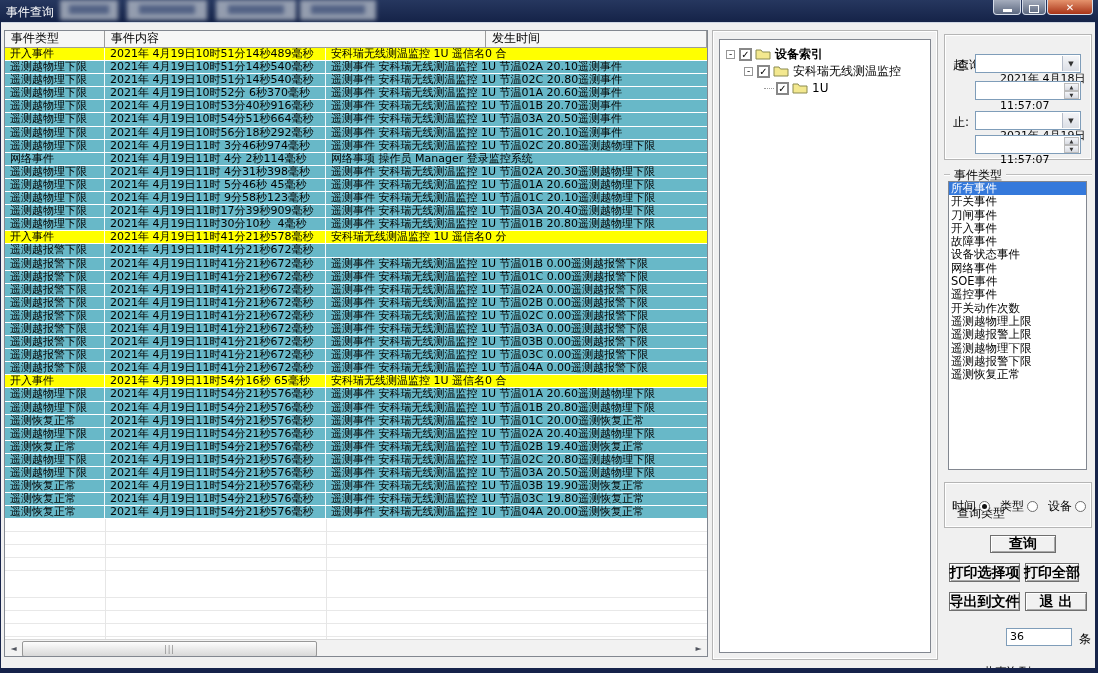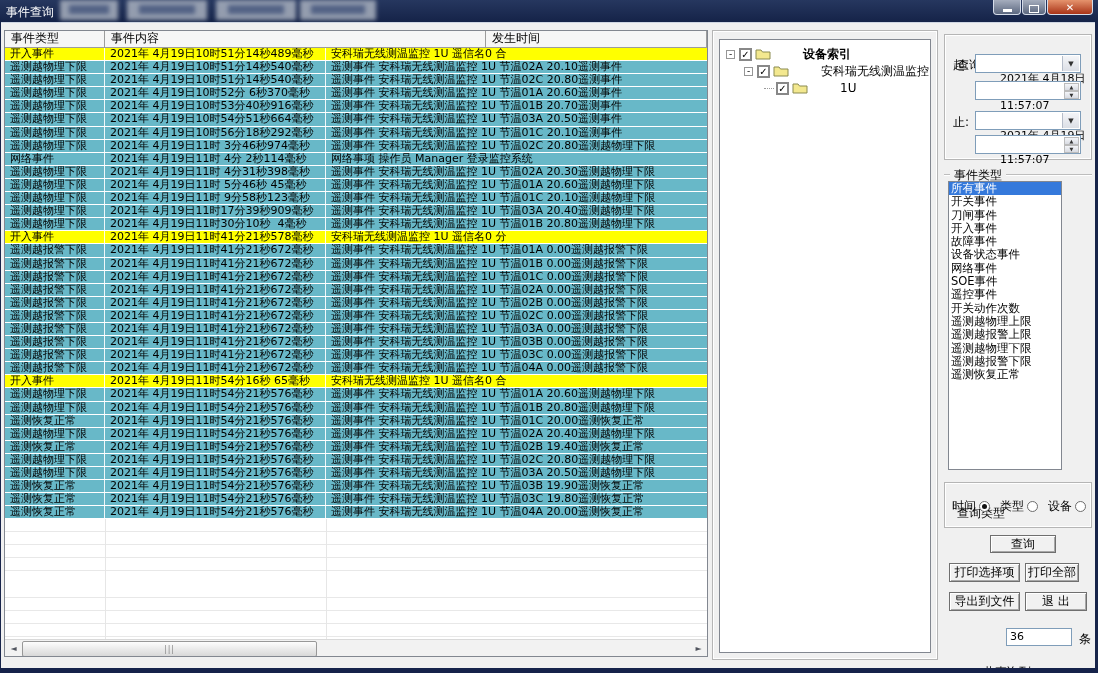--- a/index.html
+++ b/index.html
@@ -52,48 +52,48 @@
   .g-date{left:944px;top:34px;width:148px;height:126px;}
   .g-qtype{left:944px;top:482px;width:148px;height:46px;}
   
   .tree{position:absolute;left:6px;top:8px;right:6px;bottom:6px;background:#fff;border:1px solid #828790;box-sizing:border-box;}
   .tree-row{position:absolute;height:16px;display:flex;align-items:center;white-space:pre;}
   .expander{width:9px;height:9px;flex:none;border:1px solid #969696;background:#fff;font-size:9px;line-height:7px;
             text-align:center;margin-right:4px;box-sizing:border-box;}
   .cbx{width:13px;height:13px;flex:none;border:2px solid #888;background:#fff;font-size:10px;line-height:9px;
        font-weight:bold;text-align:center;margin-right:3px;box-sizing:border-box;}
   .folder{flex:none;margin-right:4px;}
-  .tlabel{font-size:12px;margin-left:28px;} .bold{font-weight:bold;}
+  .tlabel{font-size:12px;} .bold{font-weight:bold;}
   .dots{flex:none;width:10px;border-top:1px dotted #9a9a9a;margin-right:2px;}
   
   .flabel{position:absolute;font-size:12px;}
   .combo,.spinbox{position:absolute;background:#fff;border:1px solid #7f9db9;box-sizing:border-box;font-size:11px;
         line-height:16px;padding-left:3px;white-space:pre;}
   .combo .drop{position:absolute;right:1px;top:1px;bottom:1px;width:16px;background:linear-gradient(#f4f5f8,#dcdfe6);
         border-left:1px solid #b5bcc9;display:flex;align-items:center;justify-content:center;font-size:7px;color:#333;}
   .spinbox .spin{position:absolute;right:1px;top:1px;bottom:1px;width:15px;display:flex;flex-direction:column;}
   .spin span{flex:1;background:linear-gradient(#f4f5f8,#d8dbe2);border:1px solid #bbb;font-size:5px;line-height:6px;
         text-align:center;color:#333;box-sizing:border-box;}
   
   .lrule{position:absolute;left:944px;top:174px;width:148px;height:1px;background:#bdbdbd;box-shadow:0 1px 0 #fff;}
   .lrule-label{position:absolute;left:950px;top:167px;background:#F0F0F0;padding:0 4px;font-size:12px;}
-  .listbox{position:absolute;left:948px;top:181px;width:114px;height:289px;background:#fff;
+  .listbox{position:absolute;left:948px;top:181px;width:139px;height:289px;background:#fff;
            border:1px solid #828790;box-sizing:border-box;overflow:hidden;}
   .litem{height:13.3px;font-size:11.5px;line-height:13px;padding-left:2px;white-space:pre;overflow:hidden;}
   .litem.sel{background:#3579DB;color:#fff;}
   
   .radio-row{position:absolute;left:952px;top:498px;width:134px;display:flex;align-items:center;font-size:12px;}
   .ropt{display:flex;align-items:center;margin-right:10px;}
   .rc{width:11px;height:11px;border:1px solid #6d6d6d;border-radius:50%;background:#fff;margin-left:3px;
       display:flex;align-items:center;justify-content:center;box-sizing:border-box;}
   .rc.on::after{content:"";width:5px;height:5px;border-radius:50%;background:#111;}
   
   .btn{position:absolute;background:#F1F1F1;border:1px solid #6f6f6f;
-       box-shadow:inset 1px 1px 0 #fff,inset -1px -1px 0 #a8a8a8;font-size:12px;
-       display:flex;align-items:center;justify-content:center;box-sizing:border-box;white-space:pre;}
+       box-shadow:inset 1px 1px 0 #fff,inset -1px -1px 0 #a8a8a8;font-size:14px;
+       display:flex;align-items:center;justify-content:center;box-sizing:border-box;white-space:pre;font-weight:bold;}
   .b-query{left:990px;top:535px;width:66px;height:18px;}
   .b-psel{left:949px;top:563px;width:71px;height:19px;}
   .b-pall{left:1025px;top:563px;width:54px;height:19px;text-align:center;}
   .b-exp{left:949px;top:592px;width:71px;height:19px;}
   .b-exit{left:1025px;top:592px;width:62px;height:19px;}
   .count-label{position:absolute;left:946px;top:664px;font-size:12px;margin-left:37px;}
   .count-box{position:absolute;left:1006px;top:628px;width:66px;height:18px;background:#fff;
              border:1px solid #7f9db9;box-sizing:border-box;font-size:11px;line-height:16px;padding-left:3px;}
   .count-unit{position:absolute;left:1079px;top:631px;font-size:12px;}
   .bottom-strip{position:absolute;left:0;bottom:0;width:1098px;height:5px;background:#15224a;}
@@ -208,21 +208,20 @@
           <div class="tcell c2">遥测事件 安科瑞无线测温监控 1U 节温01B 20.80遥测越物理下限</div>
         </div>
         <div class="trow hl">
           <div class="tcell c0">开入事件</div>
           <div class="tcell c1">2021年 4月19日11时41分21秒578毫秒</div>
           <div class="tcell c2">安科瑞无线测温监控 1U 遥信名0 分</div>
         </div>
         <div class="trow">
           <div class="tcell c0">遥测越报警下限</div>
           <div class="tcell c1">2021年 4月19日11时41分21秒672毫秒</div>
-          <div class="tcell c2">遥测事件 安科瑞无线测温监控 1U 节温01A 0.00遥测越报警下限</div>
         </div>
         <div class="trow">
           <div class="tcell c0">遥测越报警下限</div>
           <div class="tcell c1">2021年 4月19日11时41分21秒672毫秒</div>
           <div class="tcell c2">遥测事件 安科瑞无线测温监控 1U 节温01B 0.00遥测越报警下限</div>
         </div>
         <div class="trow">
           <div class="tcell c0">遥测越报警下限</div>
           <div class="tcell c1">2021年 4月19日11时41分21秒672毫秒</div>
           <div class="tcell c2">遥测事件 安科瑞无线测温监控 1U 节温01C 0.00遥测越报警下限</div>

